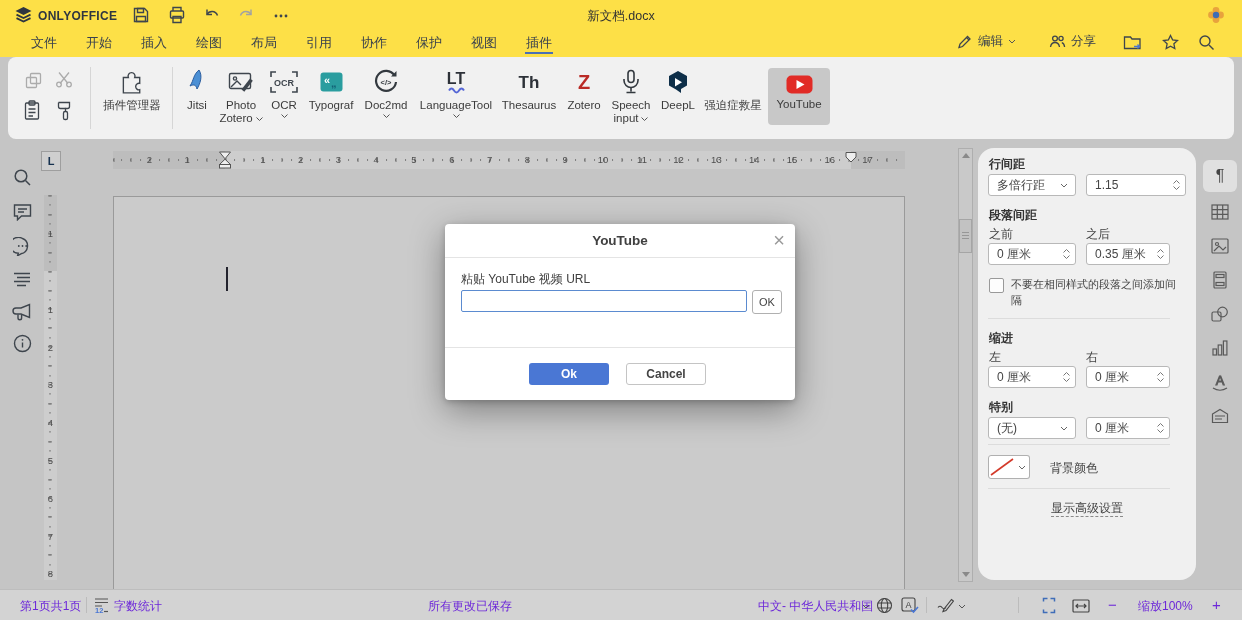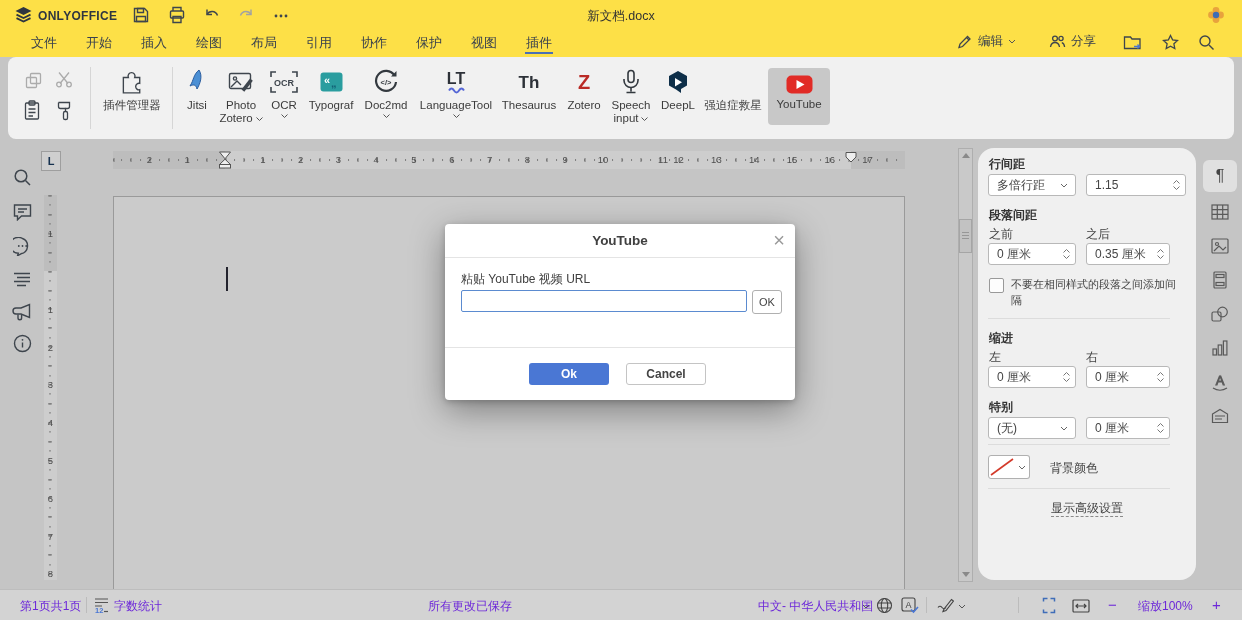--- a/index.html
+++ b/index.html
@@ -433,21 +433,21 @@
       <span class="rnum" style="left: 149.8px;">1</span>
       <span class="rnum" style="left: 187.6px;">2</span>
       <span class="rnum" style="left: 225.4px;">3</span>
       <span class="rnum" style="left: 263.2px;">4</span>
       <span class="rnum" style="left: 301px;">5</span>
       <span class="rnum" style="left: 338.8px;">6</span>
       <span class="rnum" style="left: 376.6px;">7</span>
       <span class="rnum" style="left: 414.4px;">8</span>
       <span class="rnum" style="left: 452.2px;">9</span>
       <span class="rnum" style="left: 490px;">10</span>
-      <span class="rnum" style="left: 550px;">11</span>
+      <span class="rnum" style="left: 529px;">11</span>
       <span class="rnum" style="left: 565.6px;">12</span>
       <span class="rnum" style="left: 603.4px;">13</span>
       <span class="rnum" style="left: 641.2px;">14</span>
       <span class="rnum" style="left: 679px;">15</span>
       <span class="rnum" style="left: 716.8px;">16</span>
       <span class="rnum" style="left: 754.6px;">17</span>
     </div>
   <svg class="abs" style="left:105px;top:0" width="14" height="18" viewBox="0 0 14 18">
     <path d="M1.5 1h11L7 7.8z" fill="#efefef" stroke="#555" stroke-width="1"></path>
     <path d="M7 8.2l5.5 5.3h-11z" fill="#efefef" stroke="#555" stroke-width="1"></path>

